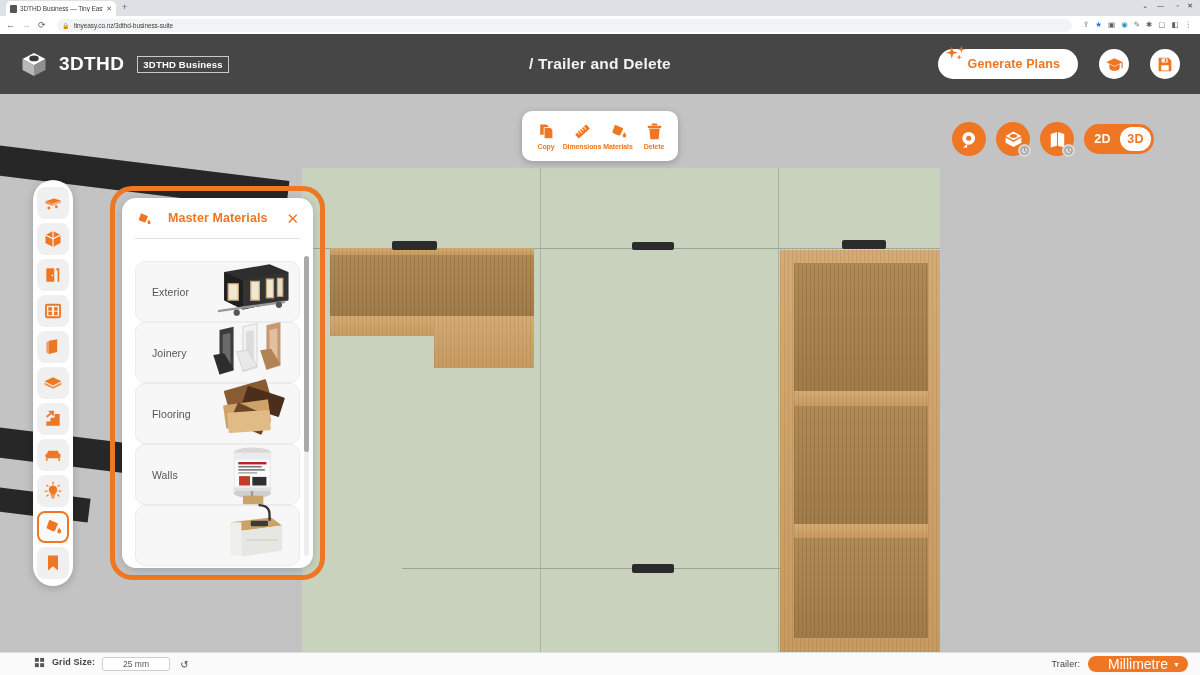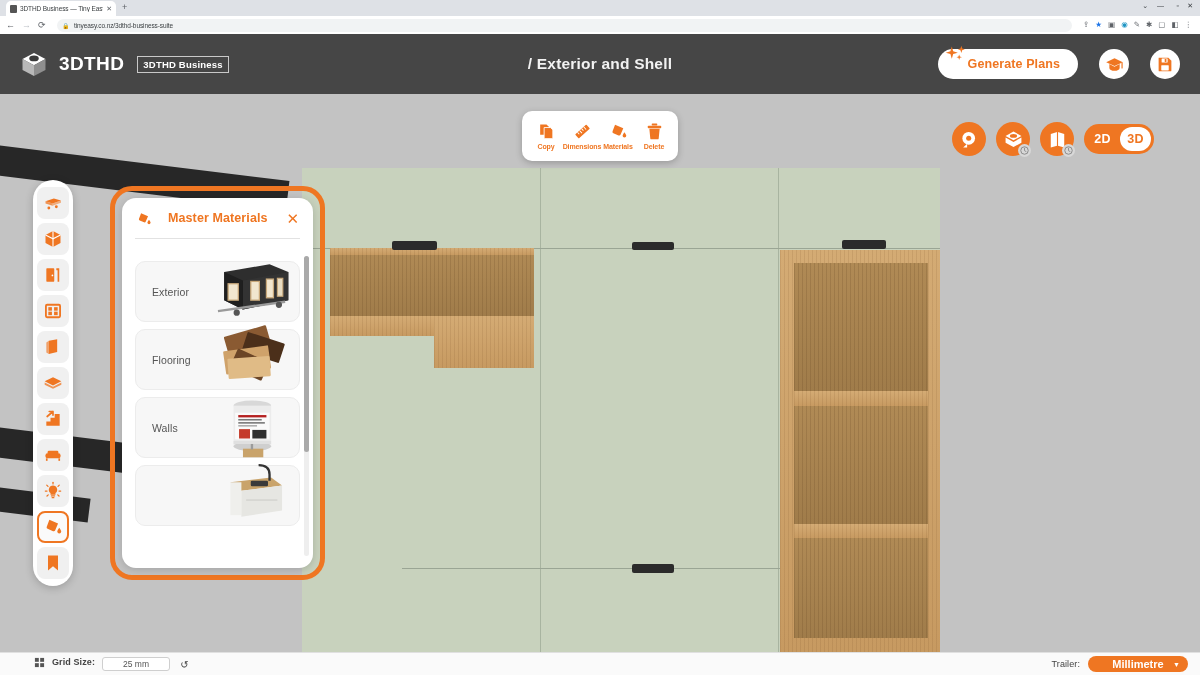--- a/index.html
+++ b/index.html
@@ -200,21 +200,21 @@
   .mp-rule {
     height: 1px; background: #e2e2e2; margin: 11px 13px 0 13px;
   }
   .mp-list {
     position: absolute; top: 53px; left: 0; right: 0; bottom: 0;
     padding: 10px 13px 0 13px; overflow: hidden;
   }
   .mat-card {
     position: relative; height: 61px; background: #f7f7f7;
     border: 1px solid #ececec; border-radius: 10px;
-    margin-bottom: 7px; display: flex; align-items: center; padding-left: 16px;
+    display: flex; align-items: center; padding-left: 16px;
     overflow: visible; cursor: pointer;
   }
   .mat-name { font-size: 10.5px; color: #555; letter-spacing: 0.1px; }
   .mat-thumb {
     position: absolute; right: 6px; top: -9px; width: 86px; height: 74px;
   }
   .mp-scroll {
     position: absolute; right: 4px; top: 58px; width: 5px; bottom: 12px;
     background: #eee; border-radius: 3px;
   }
@@ -240,21 +240,21 @@
     width: 15px; height: 15px; display: flex; align-items: center;
     justify-content: center; cursor: pointer; font-size: 10px; color: #444;
   }
   .sys-group { margin-left: auto; display: flex; align-items: center; gap: 8px; }
   .sys-label { font-size: 9px; color: #444; letter-spacing: 0.1px; }
   .sys-select {
     width: 100px; height: 16px; background: #ef7622; border-radius: 8px;
     display: flex; align-items: center; justify-content: center;
     position: relative; cursor: pointer;
   }
-  .sys-value { font-size: 11px; color: #fff; font-weight: bold; }
+  .sys-value { font-size: 14px; color: #fff; font-weight: normal; }
   .sys-caret {
     position: absolute; right: 8px; font-size: 7px; color: #fff;
   }
 </style>
 </head>
 <body>
 
 <div id="app">
 
   <div class="browser-chrome">
@@ -296,21 +296,21 @@
     <div class="brand">
       <svg class="logo-cube" viewBox="0 0 40 40">
         <polygon points="20,3 37,12 20,21 3,12" fill="#ffffff"></polygon>
         <polygon points="3,12 20,21 20,37 3,28" fill="#b8b8b8"></polygon>
         <polygon points="37,12 20,21 20,37 37,28" fill="#8f8f8f"></polygon>
         <ellipse cx="20" cy="11" rx="7" ry="4.2" fill="#3a3a3a"></ellipse>
       </svg>
       <span class="logo-text">3DTHD</span>
       <span class="brand-badge">3DTHD Business</span>
     </div>
-    <div class="header-title">/ Exterior and Shell</div>
+    <div class="header-title">/ Trailer and Delete</div>
     <div class="header-right">
       <button class="gen-plans">
         <svg class="sparkles" viewBox="0 0 30 30">
           <path d="M9 3 L10.6 8.4 L16 10 L10.6 11.6 L9 17 L7.4 11.6 L2 10 L7.4 8.4 Z" fill="#ef7622"></path>
           <path d="M20 2 L21 5.2 L24 6.2 L21 7.2 L20 10.4 L19 7.2 L16 6.2 L19 5.2 Z" fill="#ef7622"></path>
           <path d="M17.5 12 L18.3 14.4 L20.7 15.2 L18.3 16 L17.5 18.4 L16.7 16 L14.3 15.2 L16.7 14.4 Z" fill="#ef7622"></path>
         </svg>
         <span class="lbl">Generate Plans</span>
       </button>
       <button class="round-btn">
@@ -554,20 +554,40 @@
             <rect x="27" y="37" width="13" height="21" fill="#f1e6cf" stroke="#c8a87a" stroke-width="1.6"></rect>
             <rect x="56" y="34" width="11" height="24" fill="#f1e6cf" stroke="#c8a87a" stroke-width="1.6"></rect>
             <rect x="76" y="31" width="9" height="24" fill="#f1e6cf" stroke="#c8a87a" stroke-width="1.6"></rect>
             <rect x="90" y="30" width="7" height="23" fill="#e8dcc2" stroke="#c8a87a" stroke-width="1.4"></rect>
             <path d="M14 72 L100 60" stroke="#9a9a9a" stroke-width="3"></path>
             <circle cx="38" cy="74" r="4" fill="#555"></circle>
             <circle cx="92" cy="64" r="4" fill="#555"></circle>
           </svg>
         </div>
 
+        <div class="mat-card">
+          <span class="mat-name">Joinery</span>
+          <svg class="mat-thumb" viewBox="0 0 110 90">
+            <g>
+              <path d="M16 18 L34 14 L34 70 L16 75 Z" fill="#3b3b3b"></path>
+              <path d="M20 24 L30 22 L30 64 L20 67 Z" fill="#6a6a6a"></path>
+              <path d="M8 50 L22 48 L34 68 L16 75 Z" fill="#2d2d2d"></path>
+            </g>
+            <g>
+              <path d="M46 14 L64 10 L64 66 L46 71 Z" fill="#f2f2f2" stroke="#cccccc" stroke-width="1"></path>
+              <path d="M50 20 L60 18 L60 60 L50 63 Z" fill="#dcdcdc"></path>
+              <path d="M38 46 L52 44 L64 64 L46 71 Z" fill="#e8e8e8" stroke="#ccc" stroke-width="1"></path>
+            </g>
+            <g>
+              <path d="M76 12 L94 8 L94 64 L76 69 Z" fill="#c79a6e"></path>
+              <path d="M80 18 L90 16 L90 58 L80 61 Z" fill="#e0c0a0"></path>
+              <path d="M68 44 L82 42 L94 62 L76 69 Z" fill="#b08457"></path>
+            </g>
+          </svg>
+        </div>
 
         <div class="mat-card">
           <span class="mat-name">Flooring</span>
           <svg class="mat-thumb" viewBox="0 0 110 90">
             <g transform="rotate(-16 55 45)">
                 <rect x="30" y="10" width="56" height="24" rx="1.5" fill="#8a5a32"></rect>
               </g>
             <g transform="rotate(18 55 45)">
                 <rect x="42" y="14" width="50" height="26" rx="1.5" fill="#4b2f1a"></rect>
               </g>

